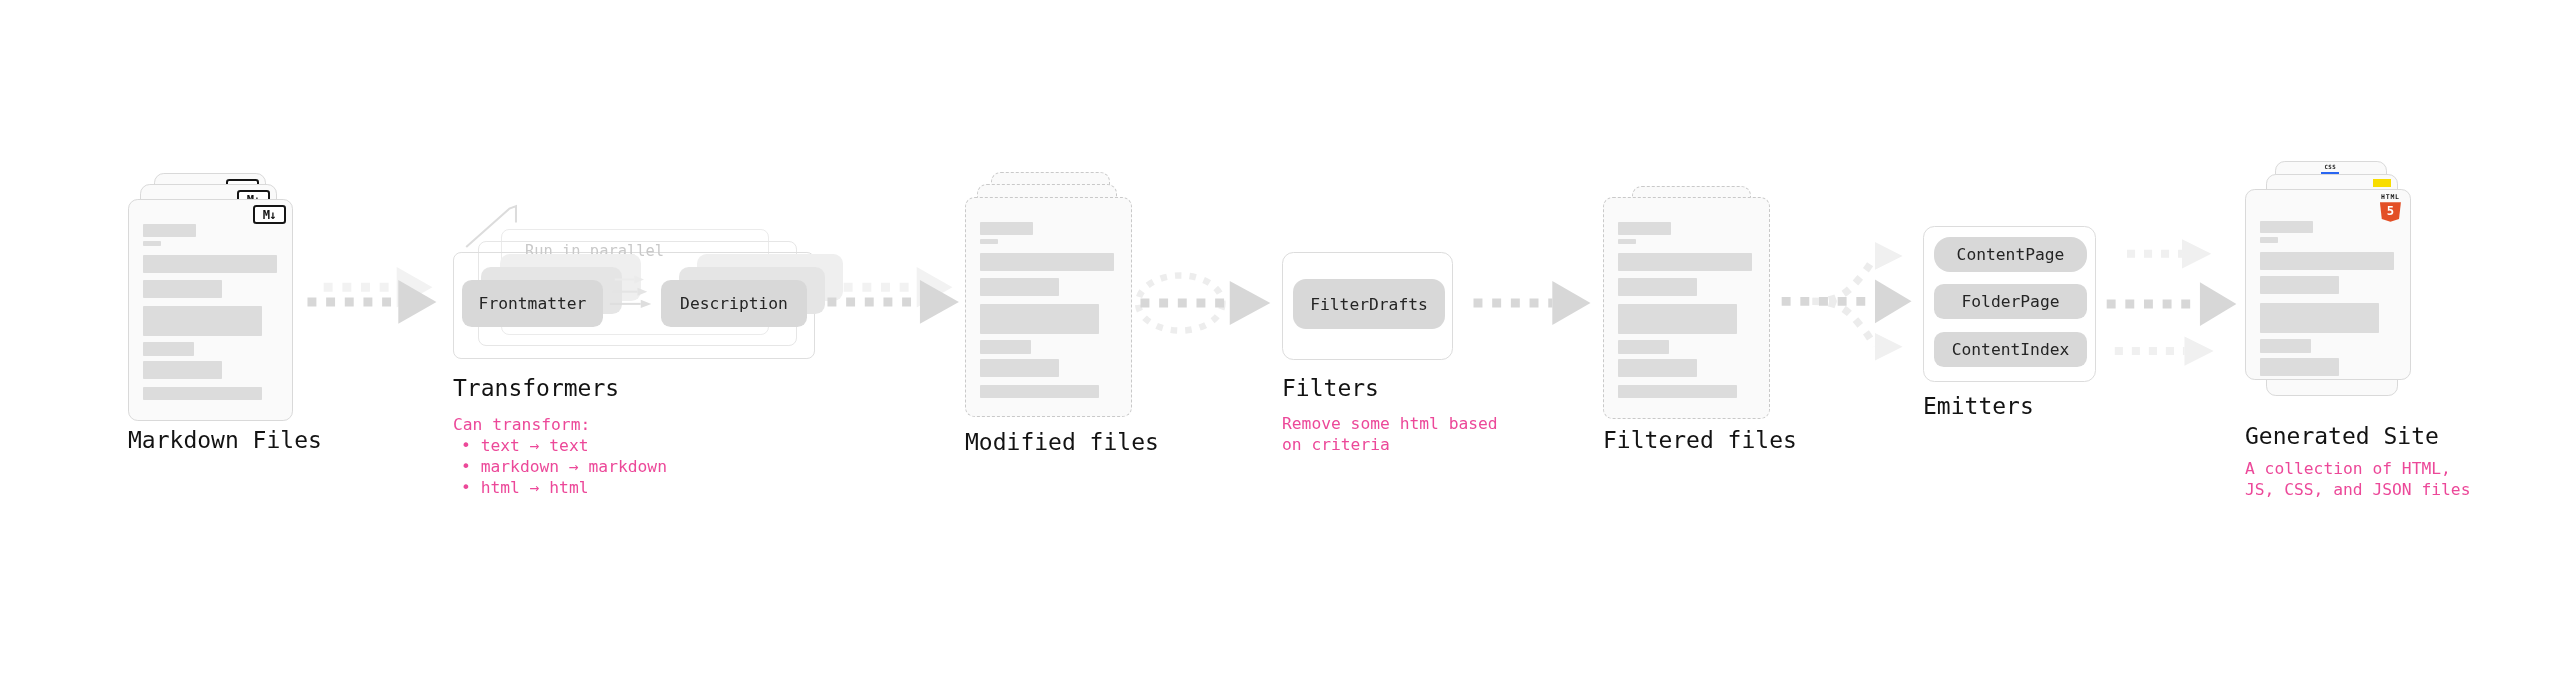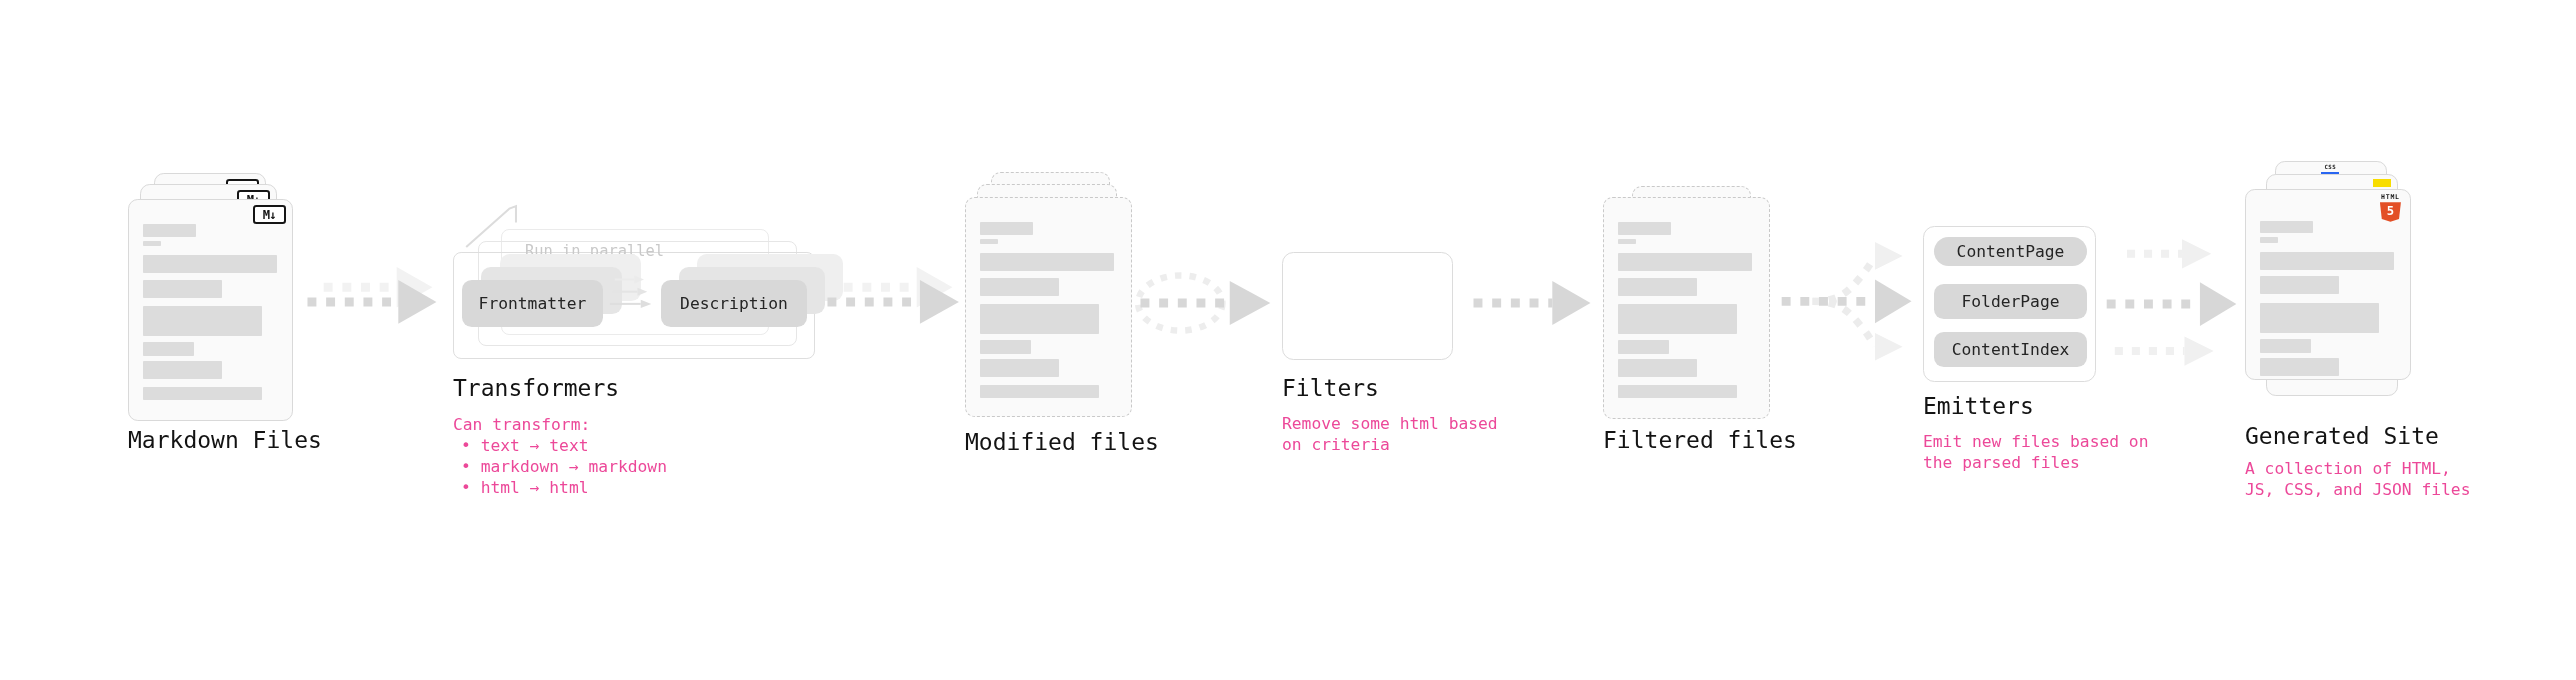--- a/index.html
+++ b/index.html
@@ -131,20 +131,21 @@
   </div>
   <div class="stage-title" style="left:965px;top:429px;">Modified files</div>
 
   <svg style="left:1134px;top:268px;" width="142" height="70" viewBox="0 0 175 86">
     <ellipse cx="57" cy="43" rx="52" ry="34" fill="none" stroke="#ededed" stroke-width="8" stroke-dasharray="8 10"></ellipse>
     <line x1="8" y1="43" x2="118" y2="43" stroke="#d7d7d7" stroke-width="11" stroke-dasharray="11 12"></line>
     <polygon points="118,16 168,43 118,70" fill="#d7d7d7"></polygon>
   </svg>
 
   <div class="panel" style="left:1282px;top:252px;width:171px;height:108px;"></div>
+  <div class="chip" style="left:1293px;top:279px;width:152px;height:50px;border-radius:13px;">FilterDrafts</div>
   <div class="stage-title" style="left:1282px;top:375px;">Filters</div>
   <div class="stage-desc" style="left:1282px;top:413px;">
     <div>Remove some html based</div>
     <div>on criteria</div>
   </div>
 
   <svg style="left:1467px;top:268px;" width="130" height="70" viewBox="0 0 160 86">
     <line x1="8" y1="43" x2="105" y2="43" stroke="#d7d7d7" stroke-width="11" stroke-dasharray="11 12"></line>
     <polygon points="105,16 152,43 105,70" fill="#d7d7d7"></polygon>
   </svg>
@@ -167,28 +168,24 @@
   <svg style="left:1776px;top:234px;" width="142" height="142" viewBox="0 0 175 175">
     <path d="M 45 83 C 80 83 90 70 105 52 C 112 44 118 34 122 28" fill="none" stroke="#ececec" stroke-width="9" stroke-dasharray="9 11"></path>
     <polygon points="122,10 156,27 122,44" fill="#f0f0f0"></polygon>
     <path d="M 45 83 C 80 83 90 96 105 114 C 112 122 118 132 122 138" fill="none" stroke="#ececec" stroke-width="9" stroke-dasharray="9 11"></path>
     <polygon points="122,122 156,139 122,156" fill="#f0f0f0"></polygon>
     <line x1="7" y1="83" x2="122" y2="83" stroke="#d7d7d7" stroke-width="11" stroke-dasharray="11 12"></line>
     <polygon points="122,56 167,83 122,110" fill="#d7d7d7"></polygon>
   </svg>
 
   <div class="panel" style="left:1923px;top:226px;width:173px;height:156px;"></div>
-  <div class="chip" style="left:1934px;top:237px;width:153px;height:29px;border-radius:16px;">ContentPage</div>
+  <div class="chip" style="left:1934px;top:237px;width:153px;height:35px;border-radius:16px;">ContentPage</div>
   <div class="chip" style="left:1934px;top:284px;width:153px;height:35px;">FolderPage</div>
   <div class="chip" style="left:1934px;top:332px;width:153px;height:35px;">ContentIndex</div>
   <div class="stage-title" style="left:1923px;top:393px;">Emitters</div>
-  <div class="stage-desc" style="left:1923px;top:431px;">
-    <div>Emit new files based on</div>
-    <div>the parsed files</div>
-  </div>
 
   <svg style="left:2101px;top:223px;" width="150" height="154" viewBox="0 0 185 190">
     <line x1="32" y1="38" x2="100" y2="38" stroke="#f0f0f0" stroke-width="10" stroke-dasharray="10 11"></line>
     <polygon points="100,20 136,38 100,56" fill="#f0f0f0"></polygon>
     <line x1="7" y1="100" x2="122" y2="100" stroke="#d7d7d7" stroke-width="11" stroke-dasharray="11 12"></line>
     <polygon points="122,73 167,100 122,127" fill="#d7d7d7"></polygon>
     <line x1="17" y1="158" x2="103" y2="158" stroke="#f0f0f0" stroke-width="10" stroke-dasharray="10 11"></line>
     <polygon points="103,140 139,158 103,176" fill="#f0f0f0"></polygon>
   </svg>
 

